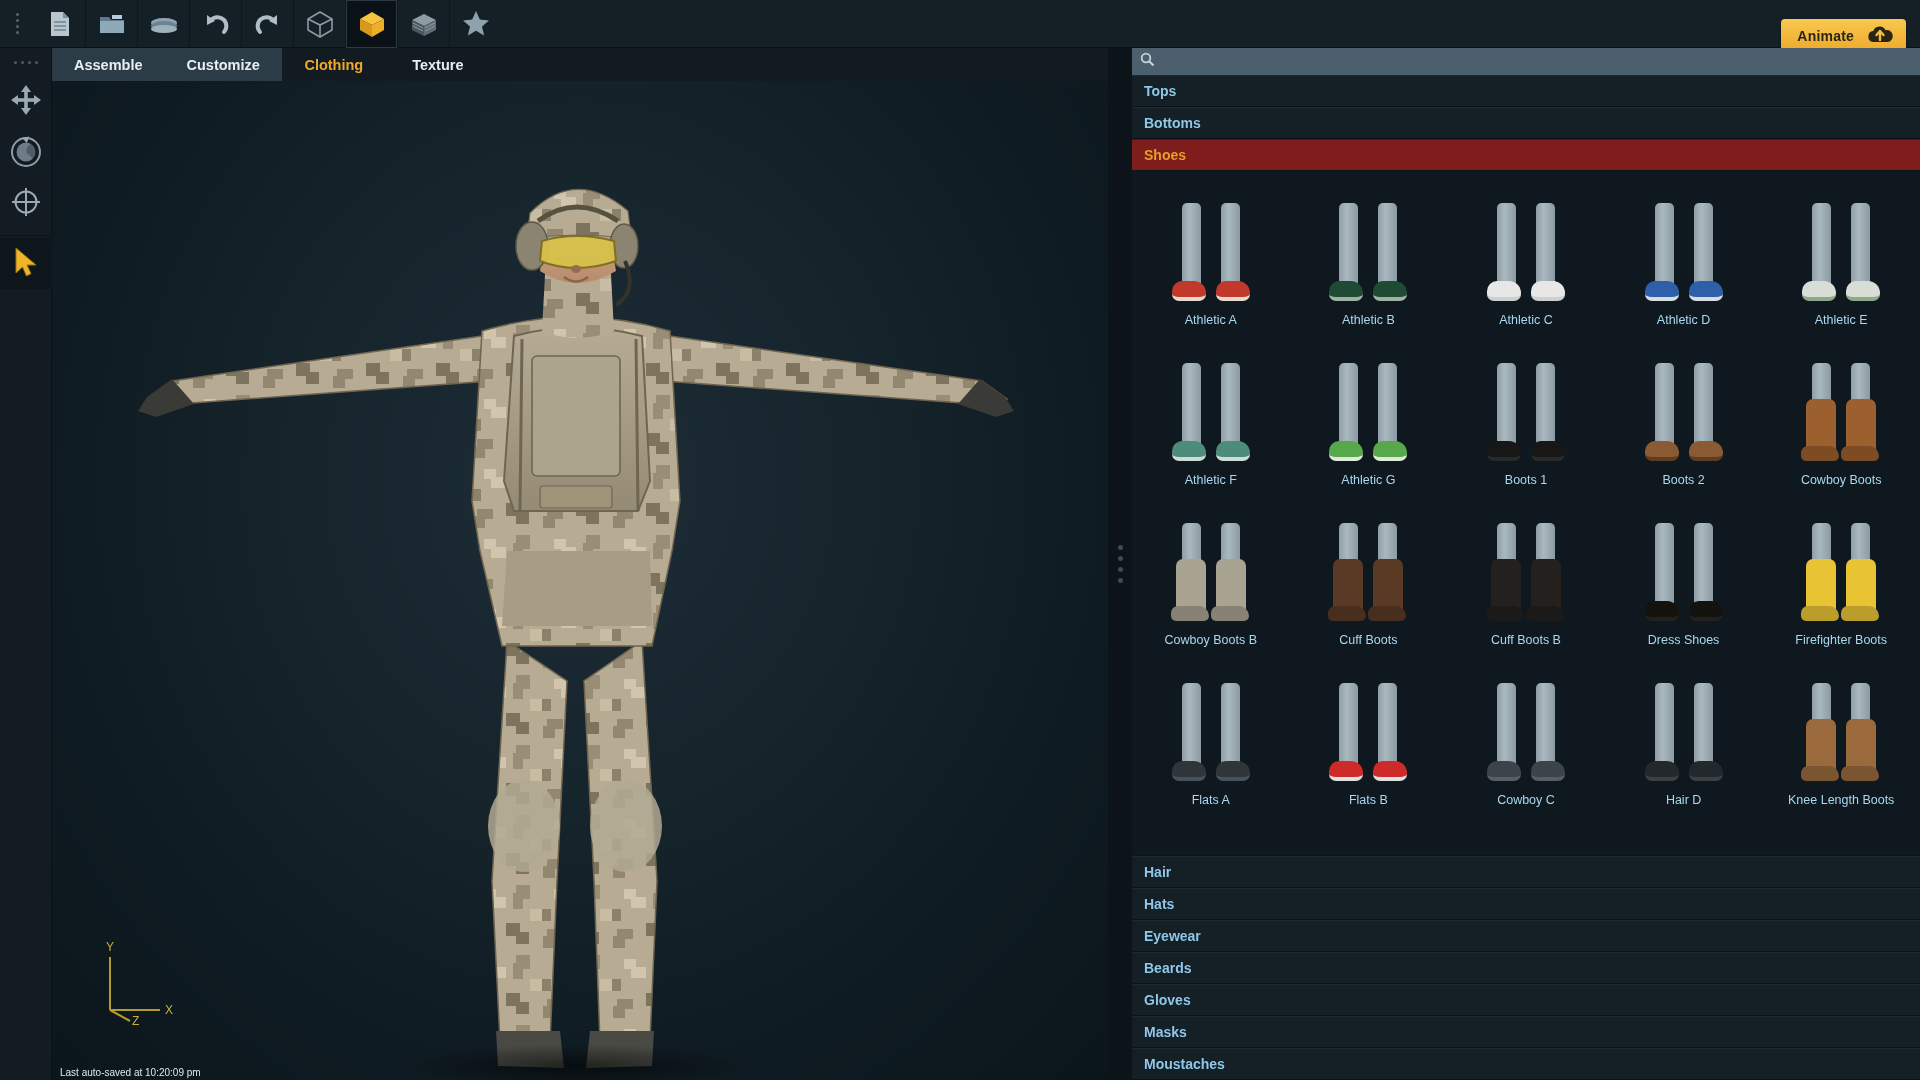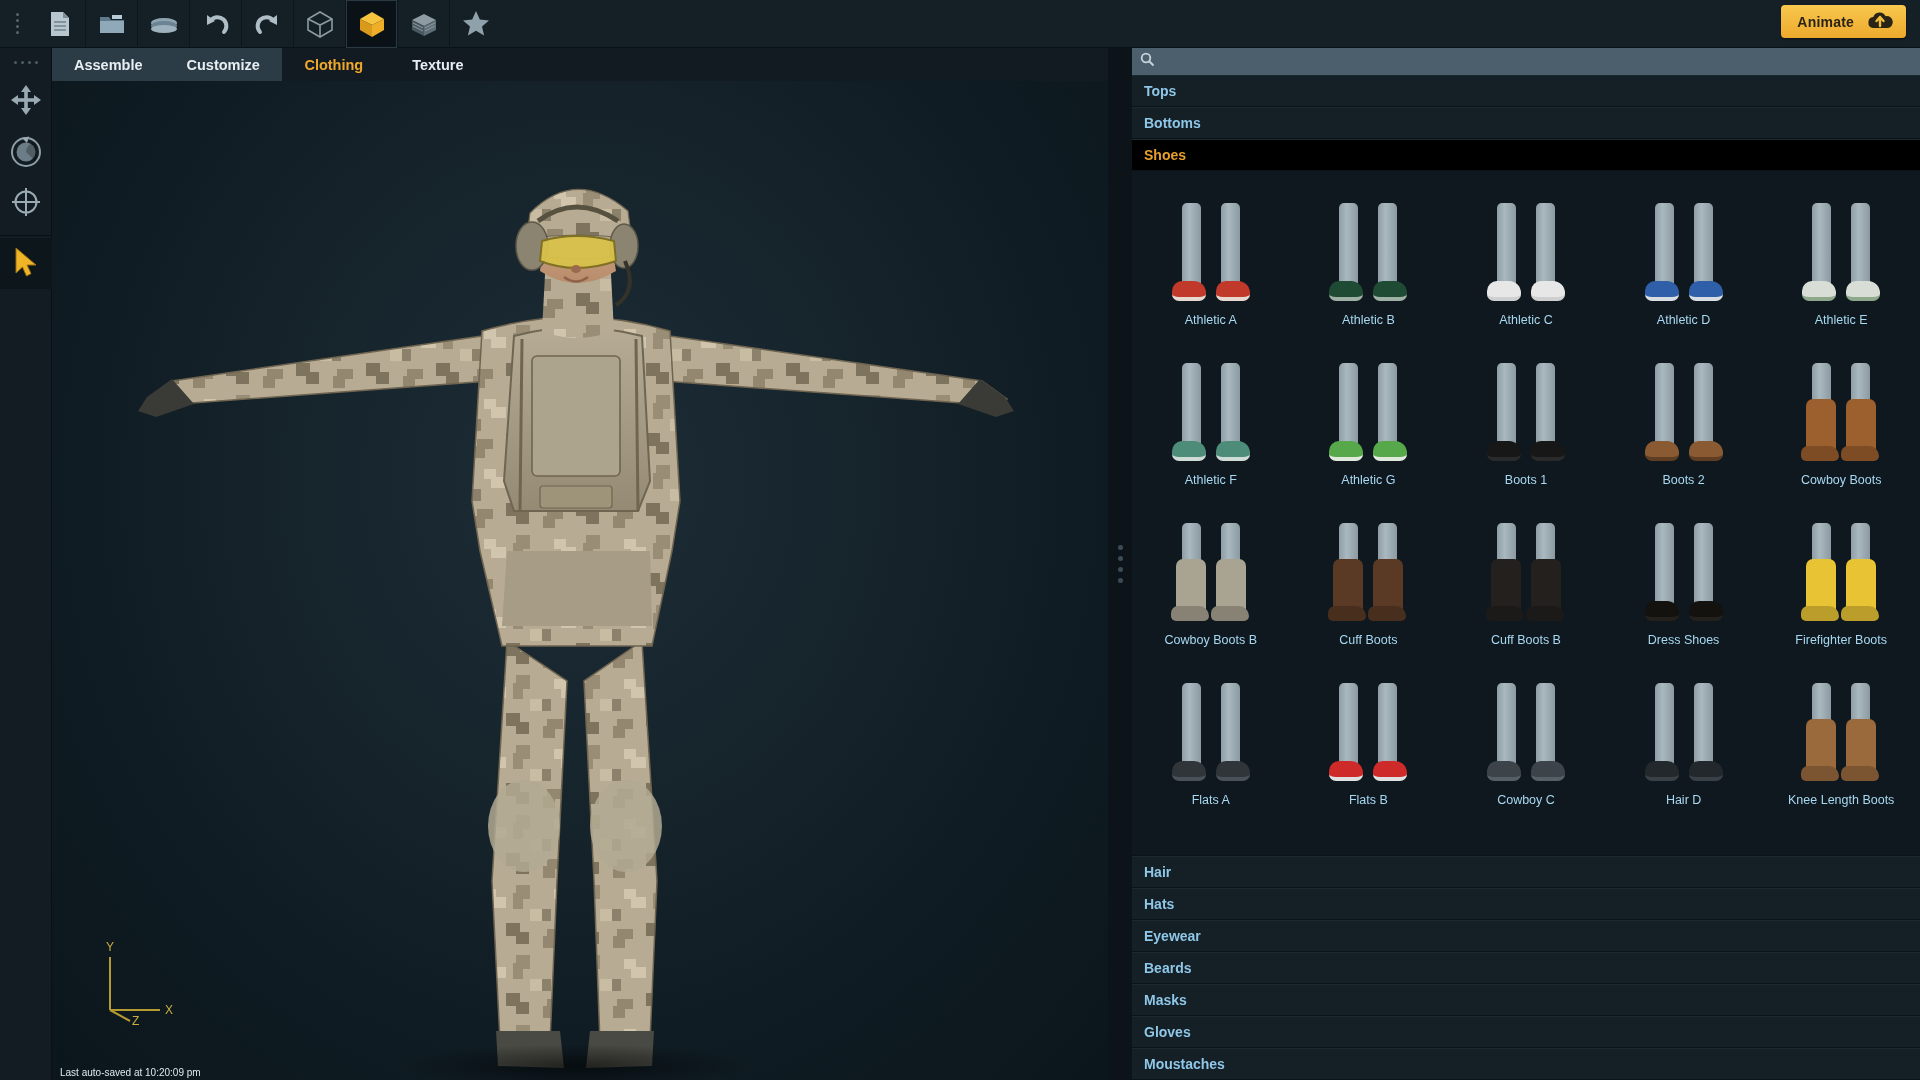--- a/index.html
+++ b/index.html
@@ -27,21 +27,21 @@
   .tb-btn {
     width: 52px; height: 48px;
     display: flex; align-items: center; justify-content: center;
     cursor: pointer;
     border-right: 1px solid #0d161c;
   }
   .tb-btn.active { background: #0a1217; box-shadow: inset 0 0 0 1px #2a3942; }
   .tb-btn svg { display: block; }
 
   .animate-btn {
-    position: absolute; right: 14px; top: 5px;
+    position: absolute; right: 14px; top: 19px;
     height: 33px; padding: 0 12px 0 16px;
     background: linear-gradient(#f8c84e, #eda92c);
     border-radius: 4px;
     display: flex; align-items: center; gap: 12px;
     cursor: pointer;
     box-shadow: 0 1px 2px rgba(0,0,0,.5);
   }
   .animate-btn span {
     font-size: 14px; font-weight: bold; color: #2a2416;
     letter-spacing: .2px;
@@ -131,21 +131,21 @@
 
   .cat {
     height: 32px; flex: none;
     display: flex; align-items: center; padding-left: 12px;
     font-size: 14px; font-weight: bold; color: #8fc7e8;
     background: #141f26;
     border-bottom: 1px solid #0b1318;
     border-top: 1px solid #1b2931;
     cursor: pointer;
   }
-  .cat.active { color: #e8a02a; background: #000000; }
+  .cat.active { color: #e8a02a; background: #7f1d1d; }
 
   .grid-wrap {
     flex: 1; overflow: hidden; position: relative;
     background: #0e181e;
     border-bottom: 1px solid #0b1318;
   }
   .grid {
     display: grid;
     grid-template-columns: repeat(5, 1fr);
     padding: 0;
@@ -746,24 +746,24 @@
       <div class="cat">
         <span>Hats</span>
       </div>
       <div class="cat">
         <span>Eyewear</span>
       </div>
       <div class="cat">
         <span>Beards</span>
       </div>
       <div class="cat">
+        <span>Gloves</span>
+      </div>
+      <div class="cat">
         <span>Masks</span>
-      </div>
-      <div class="cat">
-        <span>Gloves</span>
       </div>
       <div class="cat">
         <span>Moustaches</span>
       </div>
     </div>
   </div>
 
 </div>
 
 </body></html>

